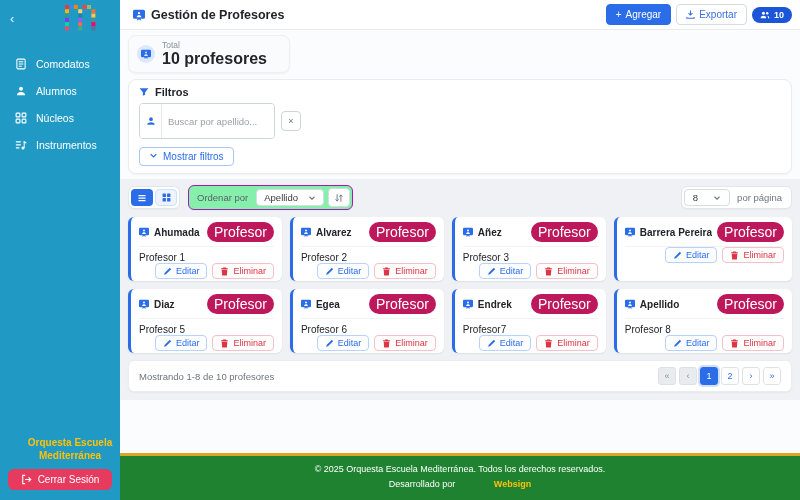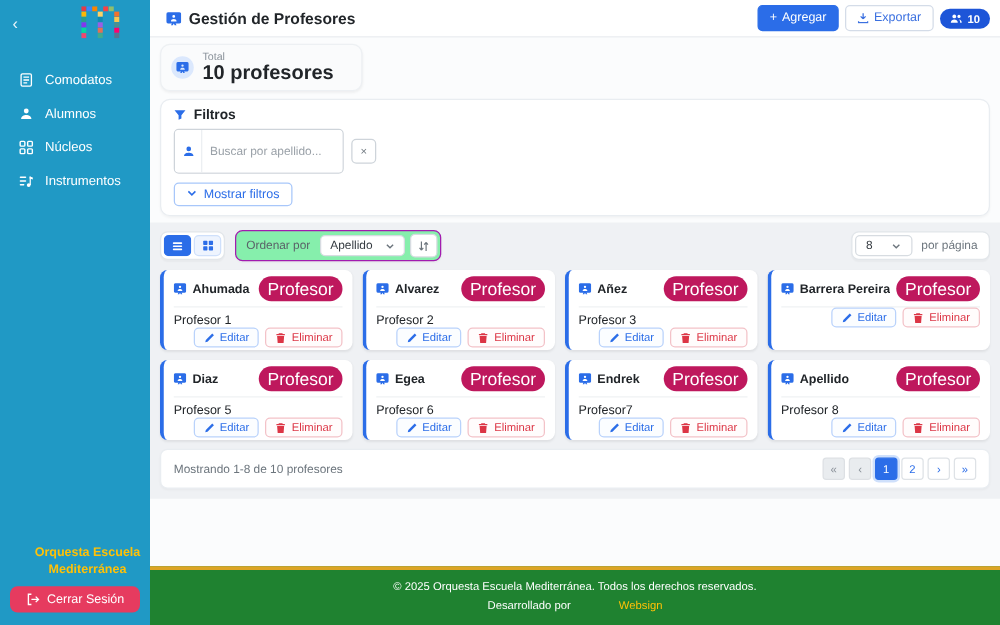--- a/index.html
+++ b/index.html
@@ -73,21 +73,21 @@
   .page-summary { font-size:9.5px; color:#6c757d; }
   .pager { margin-left:auto; display:flex; gap:3px; }
   .page-btn { min-width:18px; height:18px; border:1px solid #dee2e6; border-radius:3px; background:#fff; color:#2b6de8; font-size:9px; display:flex; align-items:center; justify-content:center; padding:0 4px; cursor:pointer; }
   .page-btn.disabled { background:#e9ecef; color:#8a9199; border-color:#dde0e4; }
   .page-btn.active { background:#2b6de8; color:#fff; border-color:#2b6de8; box-shadow:0 0 0 2px #cfe0fb; }
 
   .main-spacer { flex:1; }
   .footer { border-top:3px solid #dca425; background:#1f8230; color:#fff; text-align:center; padding-top:8px; height:47px; flex-shrink:0; }
   .f1 { font-size:9px; margin-bottom:5px; }
   .f2 { font-size:9px; }
-  .dev-link { color:#ffc107; font-weight:normal; cursor:pointer;margin-left:36px; }
+  .dev-link { color:#ffc107; font-weight:bold; cursor:pointer;margin-left:36px; }
 </style>
 </head>
 <body>
 
 <div class="app">
 
   <div class="sidebar">
     <div class="sb-top">
       <span class="back">‹</span>
       <svg class="logo" width="31" height="26" viewBox="0 0 31 26">

